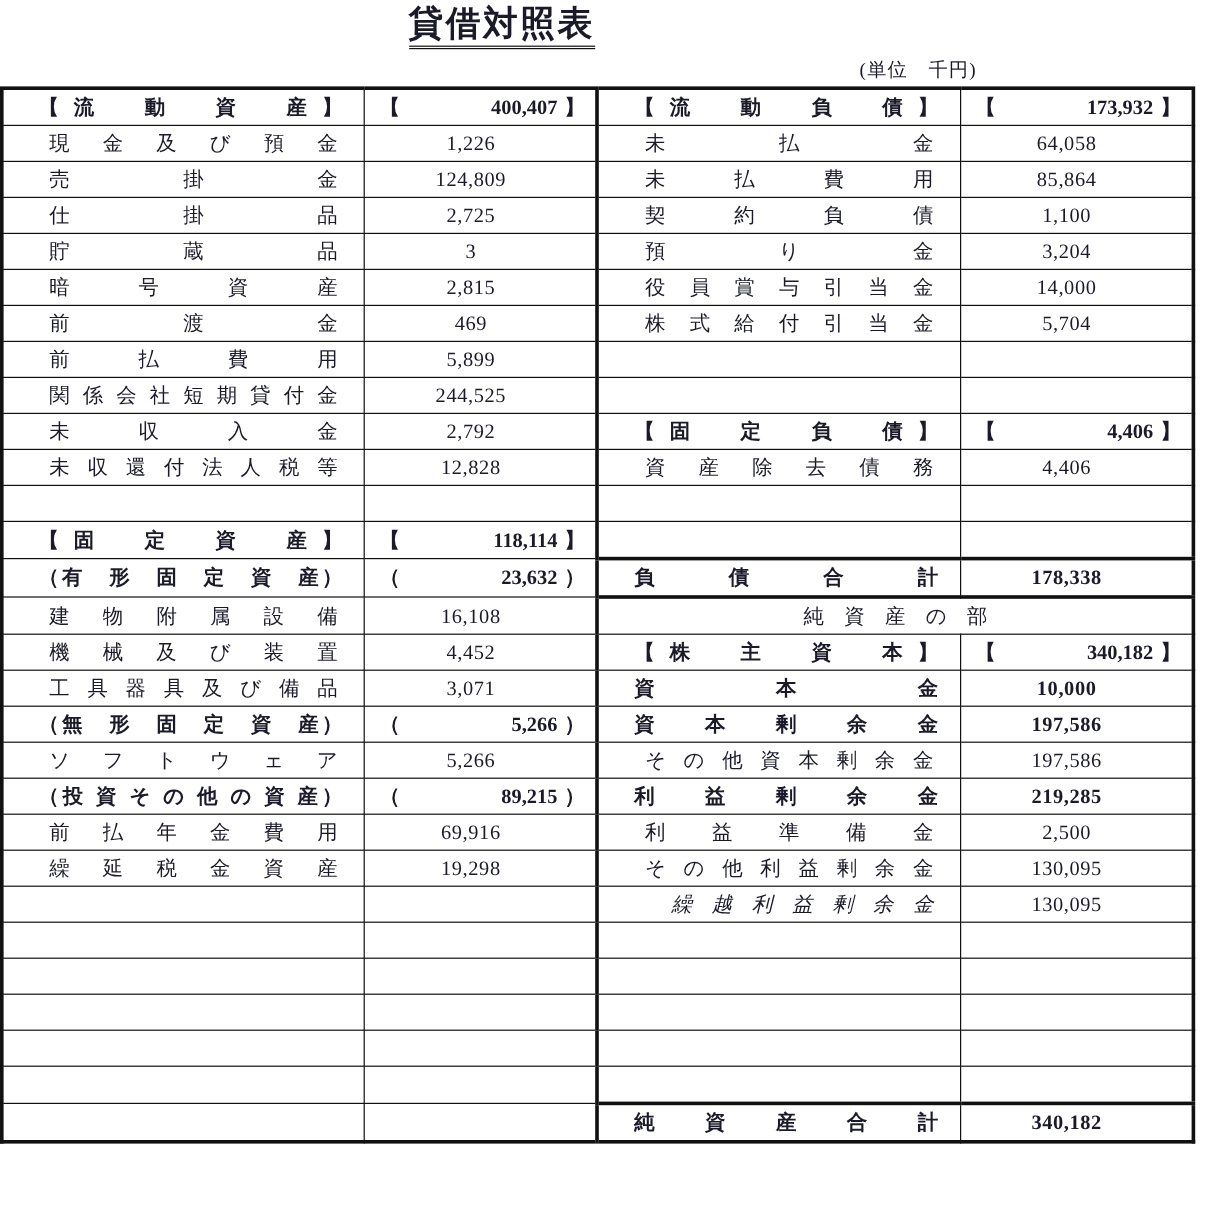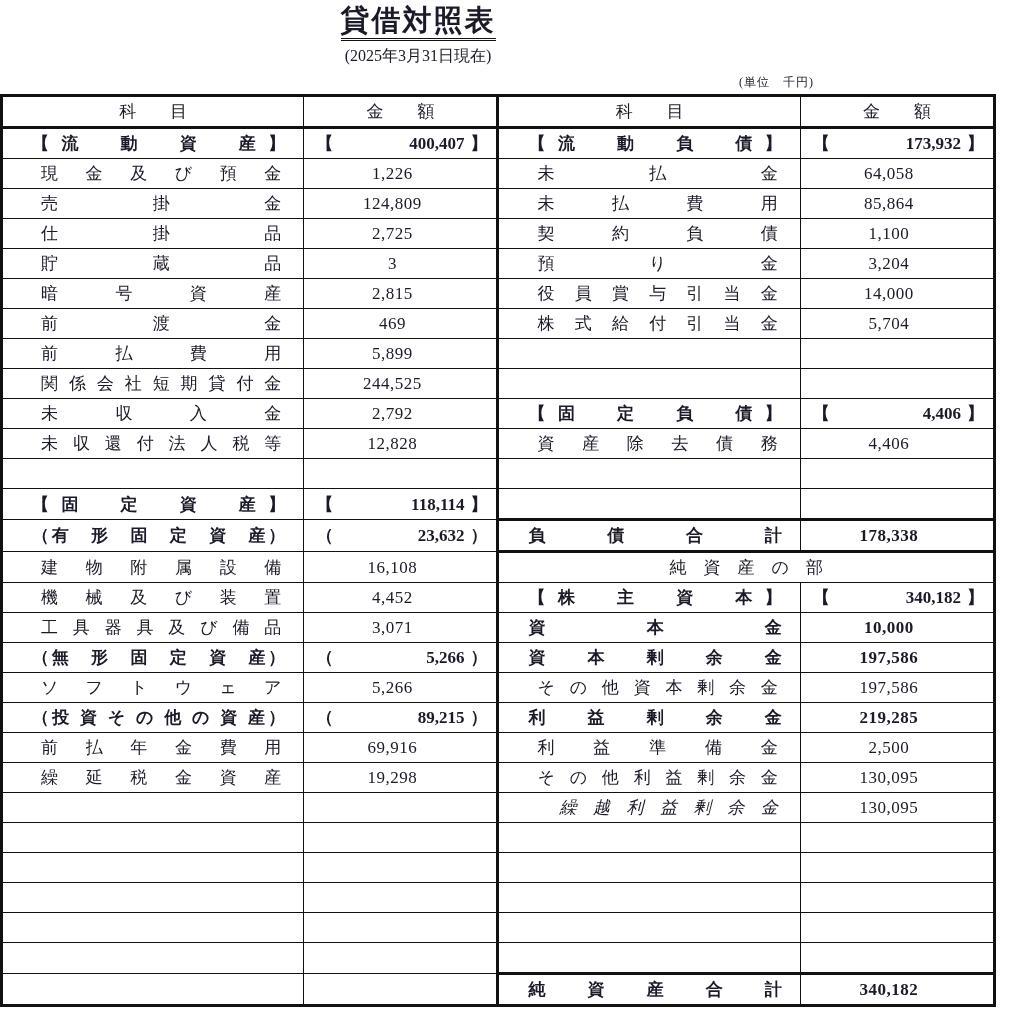--- a/index.html
+++ b/index.html
@@ -17,21 +17,21 @@
   .doc-title{
     display:inline-block;
     font-size:29px;font-weight:bold;letter-spacing:2px;
     border-bottom:3px double #111;
     padding-bottom:1px;line-height:1.15;
   }
   .doc-subtitle{
     text-align:center;font-size:16px;margin-top:5px;letter-spacing:0px;
   }
   .unit-line{
-    text-align:right;font-size:12px;
+    text-align:right;font-size:16px;
     padding-right:22px;margin-top:7px;margin-bottom:3px;letter-spacing:1px;
   }
 
   
   .bs-table{
     width:996px;margin:0 auto;
     border-collapse:collapse;
     table-layout:fixed;
     border:3px solid #111;
   }
@@ -83,46 +83,31 @@
   .amt-br .close{width:16px;text-align:right;font-weight:bold;}
 </style>
 </head>
 <body>
 
 <div class="page">
 
   <div class="title-wrap">
     <div class="doc-title">貸借対照表</div>
   </div>
-  <div class="doc-subtitle">(2025年3月31日現在)</div>
   <div class="unit-line">(単位　千円)</div>
 
   <table class="bs-table">
     <colgroup>
       <col class="c-name">
         <col class="c-amt">
         <col class="c-name">
         <col class="c-amt">
     </colgroup>
     <tbody id="tbody">
         <tr>
-          <td class="">
-            <div class="center-spread">科　　目</div>
-          </td>
-          <td class="">
-            <div class="center-spread">金　　額</div>
-          </td>
-          <td class="vsep">
-            <div class="center-spread">科　　目</div>
-          </td>
-          <td class="">
-            <div class="center-spread">金　　額</div>
-          </td>
-        </tr>
-        <tr>
           <td class="name-cell ind0 thick-top">
             <span class="lbl bold">【流　動　資　産】</span>
           </td>
           <td class="thick-top">
             <span class="amt-br bold">
               <span class="open">【</span>
               <span class="num">400,407</span>
               <span class="close">】</span>
             </span>
           </td>

